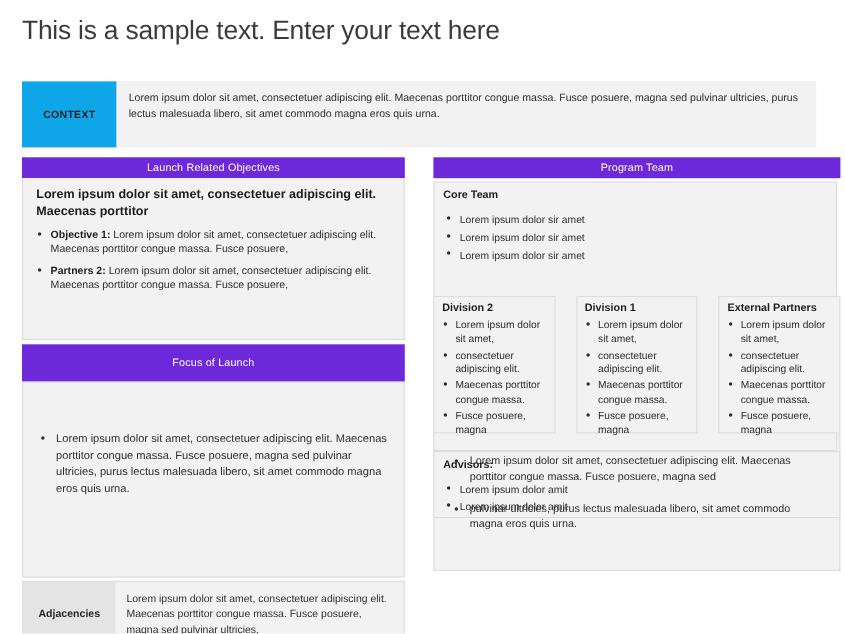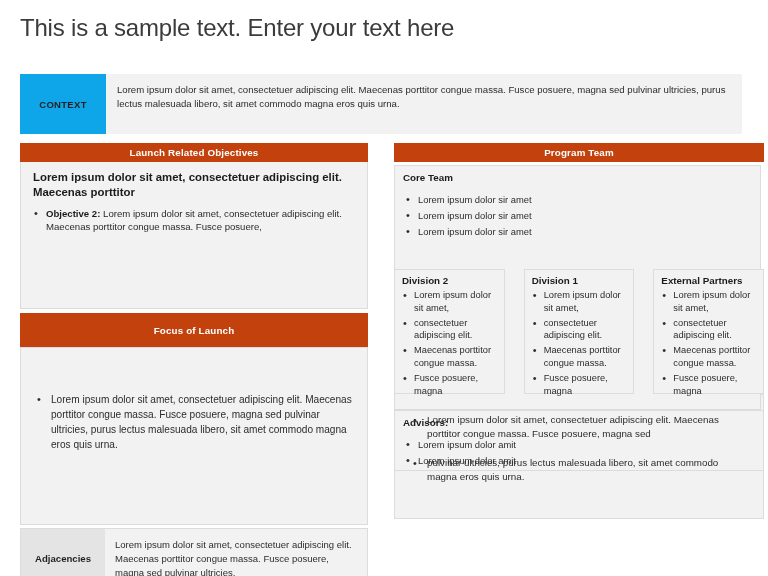--- a/index.html
+++ b/index.html
@@ -58,24 +58,24 @@
     background: #f2f2f2;
     padding: 9px 11px 0 11px;
     font-size: 9.6px;
     line-height: 1.45;
     color: #2c2c2c;
     box-sizing: border-box;
   }
 
   
   .bar {
-    background: #c2410c;
+    background: #6d28d9;
     color: #ffffff;
     font-size: 9.8px;
-    font-weight: bold;
+    font-weight: normal;
     letter-spacing: 0.15px;
     display: flex;
     align-items: center;
     justify-content: center;
     box-sizing: border-box;
   }
 
   .panel {
     background: #f2f2f2;
     border: 1px solid #dcdcdc;
@@ -250,21 +250,22 @@
   <div id="context-label">CONTEXT</div>
   <div id="context-body">Lorem ipsum dolor sit amet, consectetuer adipiscing elit. Maecenas porttitor congue massa. Fusce posuere, magna sed pulvinar ultricies, purus lectus malesuada libero, sit amet commodo magna eros quis urna.</div>
 </div>
 
 <div id="left-col">
 
   <div id="lro-bar" class="bar">Launch Related Objectives</div>
   <div id="lro-body" class="panel">
     <div id="lro-lead">Lorem ipsum dolor sit amet, consectetuer adipiscing elit. Maecenas porttitor</div>
     <ul class="bul">
-      <li><span class="lbl">Objective 2:</span><span> Lorem ipsum dolor sit amet, consectetuer adipiscing elit. Maecenas porttitor congue massa. Fusce posuere,</span></li>
+      <li><span class="lbl">Objective 1:</span><span> Lorem ipsum dolor sit amet, consectetuer adipiscing elit. Maecenas porttitor congue massa. Fusce posuere,</span></li>
+      <li><span class="lbl">Partners 2:</span><span> Lorem ipsum dolor sit amet, consectetuer adipiscing elit. Maecenas porttitor congue massa. Fusce posuere,</span></li>
     </ul>
   </div>
 
   <div id="fol-bar" class="bar">Focus of Launch</div>
   <div id="fol-body" class="panel">
     <ul class="bul">
       <li>Lorem ipsum dolor sit amet, consectetuer adipiscing elit. Maecenas porttitor congue massa. Fusce posuere, magna sed pulvinar ultricies, purus lectus malesuada libero, sit amet commodo magna eros quis urna.</li>
     </ul>
   </div>
 

